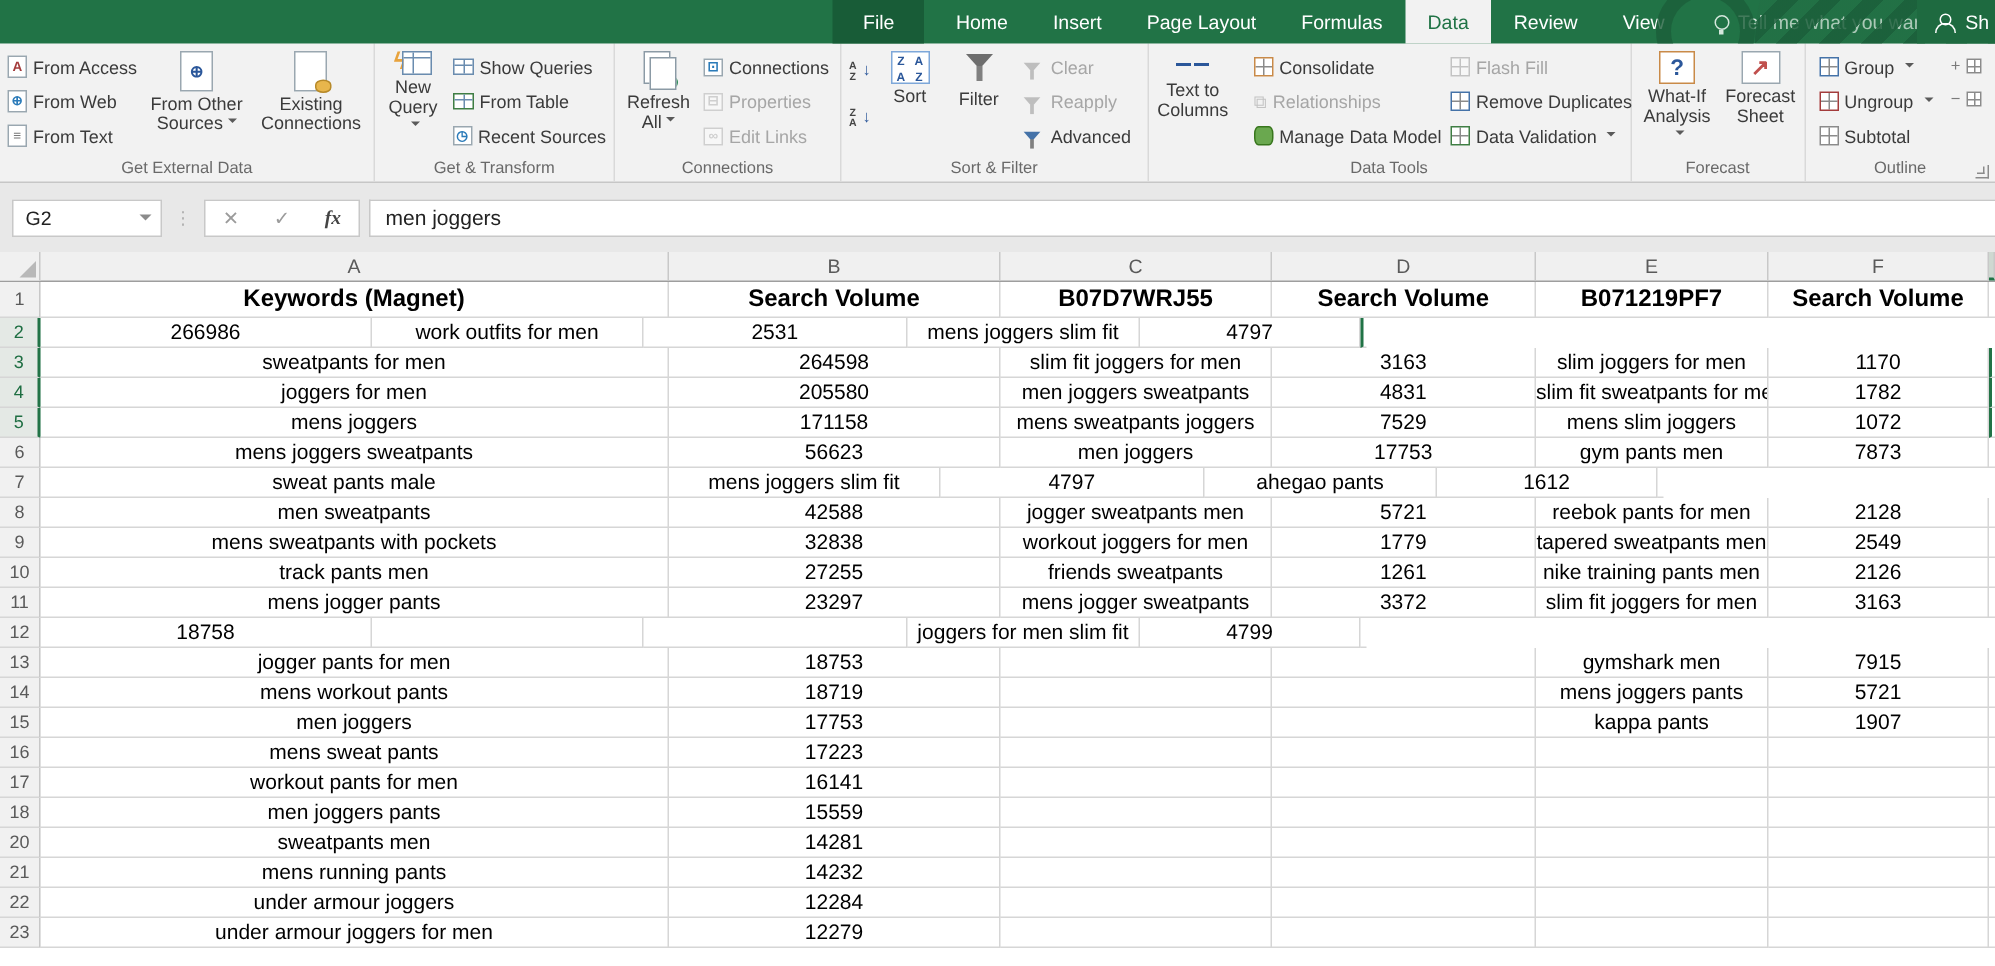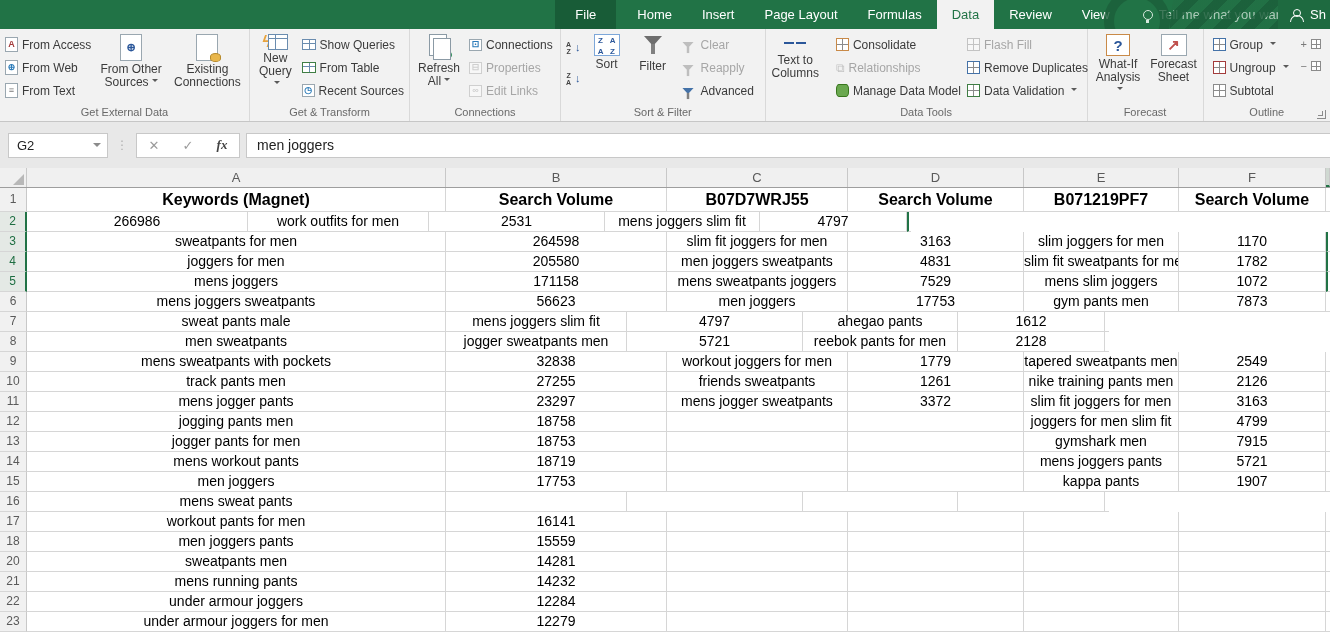--- a/index.html
+++ b/index.html
@@ -475,20 +475,21 @@
         <div class="cell w1">sweat pants male</div>
         <div class="cell w3">mens joggers slim fit</div>
         <div class="cell w4">4797</div>
         <div class="cell w5">ahegao pants</div>
         <div class="cell w6">1612</div>
         <div class="gsliver w7"></div>
       </div>
       <div class="grow">
         <div class="rowhdr w0">8</div>
         <div class="cell w1">men sweatpants</div>
+        <div class="cell w2">42588</div>
         <div class="cell w3">jogger sweatpants men</div>
         <div class="cell w4">5721</div>
         <div class="cell w5">reebok pants for men</div>
         <div class="cell w6">2128</div>
         <div class="gsliver w7"></div>
       </div>
       <div class="grow">
         <div class="rowhdr w0">9</div>
         <div class="cell w1">mens sweatpants with pockets</div>
         <div class="cell w2">32838</div>
@@ -513,21 +514,20 @@
         <div class="cell w1">mens jogger pants</div>
         <div class="cell w2">23297</div>
         <div class="cell w3">mens jogger sweatpants</div>
         <div class="cell w4">3372</div>
         <div class="cell w5">slim fit joggers for men</div>
         <div class="cell w6">3163</div>
         <div class="gsliver w7"></div>
       </div>
       <div class="grow">
         <div class="rowhdr w0">12</div>
-        <div class="cell w1">jogging pants men</div>
         <div class="cell w2">18758</div>
         <div class="cell w3"></div>
         <div class="cell w4"></div>
         <div class="cell w5">joggers for men slim fit</div>
         <div class="cell w6">4799</div>
         <div class="gsliver w7"></div>
       </div>
       <div class="grow">
         <div class="rowhdr w0">13</div>
         <div class="cell w1">jogger pants for men</div>
@@ -554,20 +554,21 @@
         <div class="cell w2">17753</div>
         <div class="cell w3"></div>
         <div class="cell w4"></div>
         <div class="cell w5">kappa pants</div>
         <div class="cell w6">1907</div>
         <div class="gsliver w7"></div>
       </div>
       <div class="grow">
         <div class="rowhdr w0">16</div>
         <div class="cell w1">mens sweat pants</div>
+        <div class="cell w2">17223</div>
         <div class="cell w3"></div>
         <div class="cell w4"></div>
         <div class="cell w5"></div>
         <div class="cell w6"></div>
         <div class="gsliver w7"></div>
       </div>
       <div class="grow">
         <div class="rowhdr w0">17</div>
         <div class="cell w1">workout pants for men</div>
         <div class="cell w2">16141</div>

